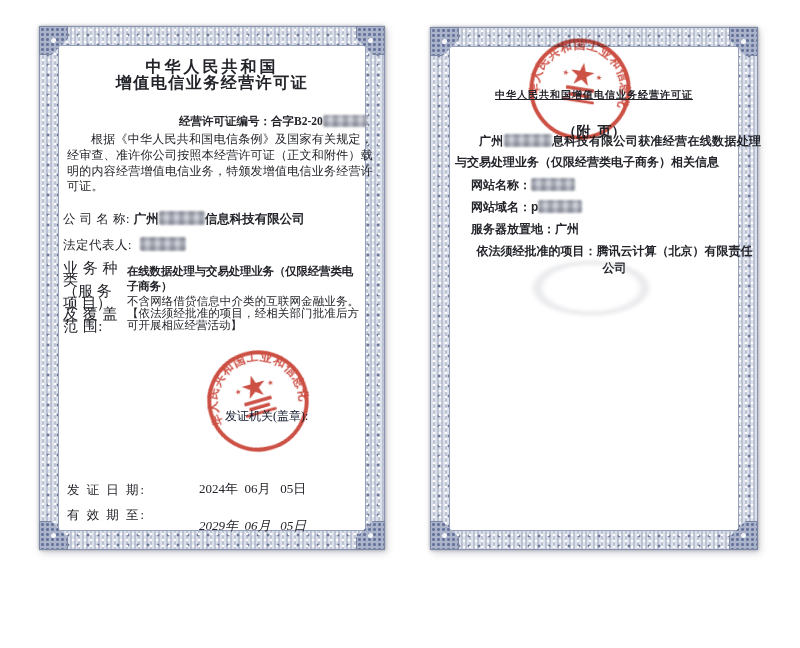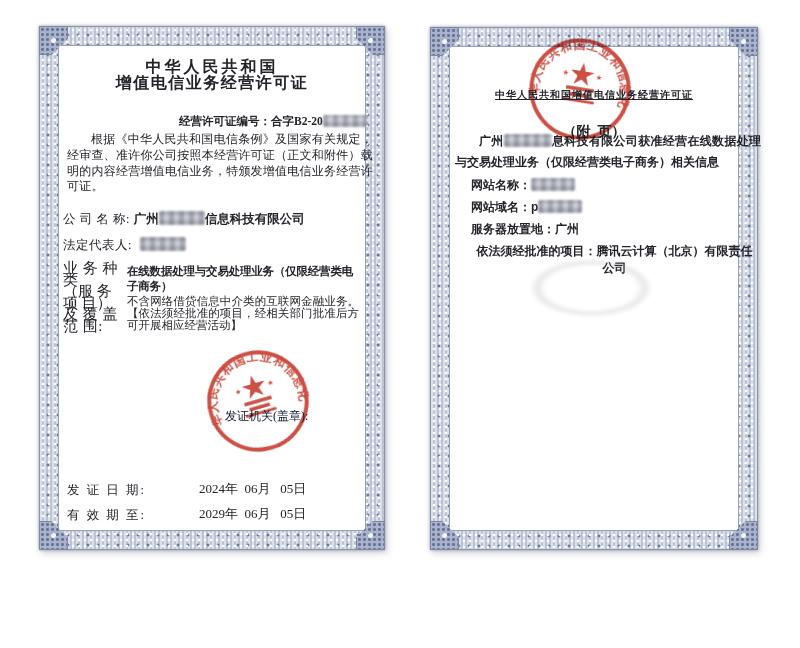--- a/index.html
+++ b/index.html
@@ -121,21 +121,21 @@
     </g>
   </svg>
   <div class="abs issuer">发证机关(盖章):</div>
 
   <div class="abs daterow" style="top:454px;left:28px;">
     <span class="rowlab">发 证 日 期:</span>
     <span class="dateval pre abs" style="left:132px;top:0;">2024年  06月   05日</span>
   </div>
   <div class="abs daterow" style="top:479px;left:28px;">
     <span class="rowlab">有 效 期 至:</span>
-    <span class="dateval pre abs" style="left:132px;top:0;">2029年  06月   05日</span>
+    <span class="dateval pre abs" style="left:132px;top:12px;font-style:italic;">2029年  06月   05日</span>
   </div>
 </div>
 
 <div class="cert" id="cert-right">
   <div class="band"></div>
   <div class="inner"></div>
   <div class="corner tl"></div>
   <div class="corner tr"></div>
   <div class="corner bl"></div>
   <div class="corner br"></div>

